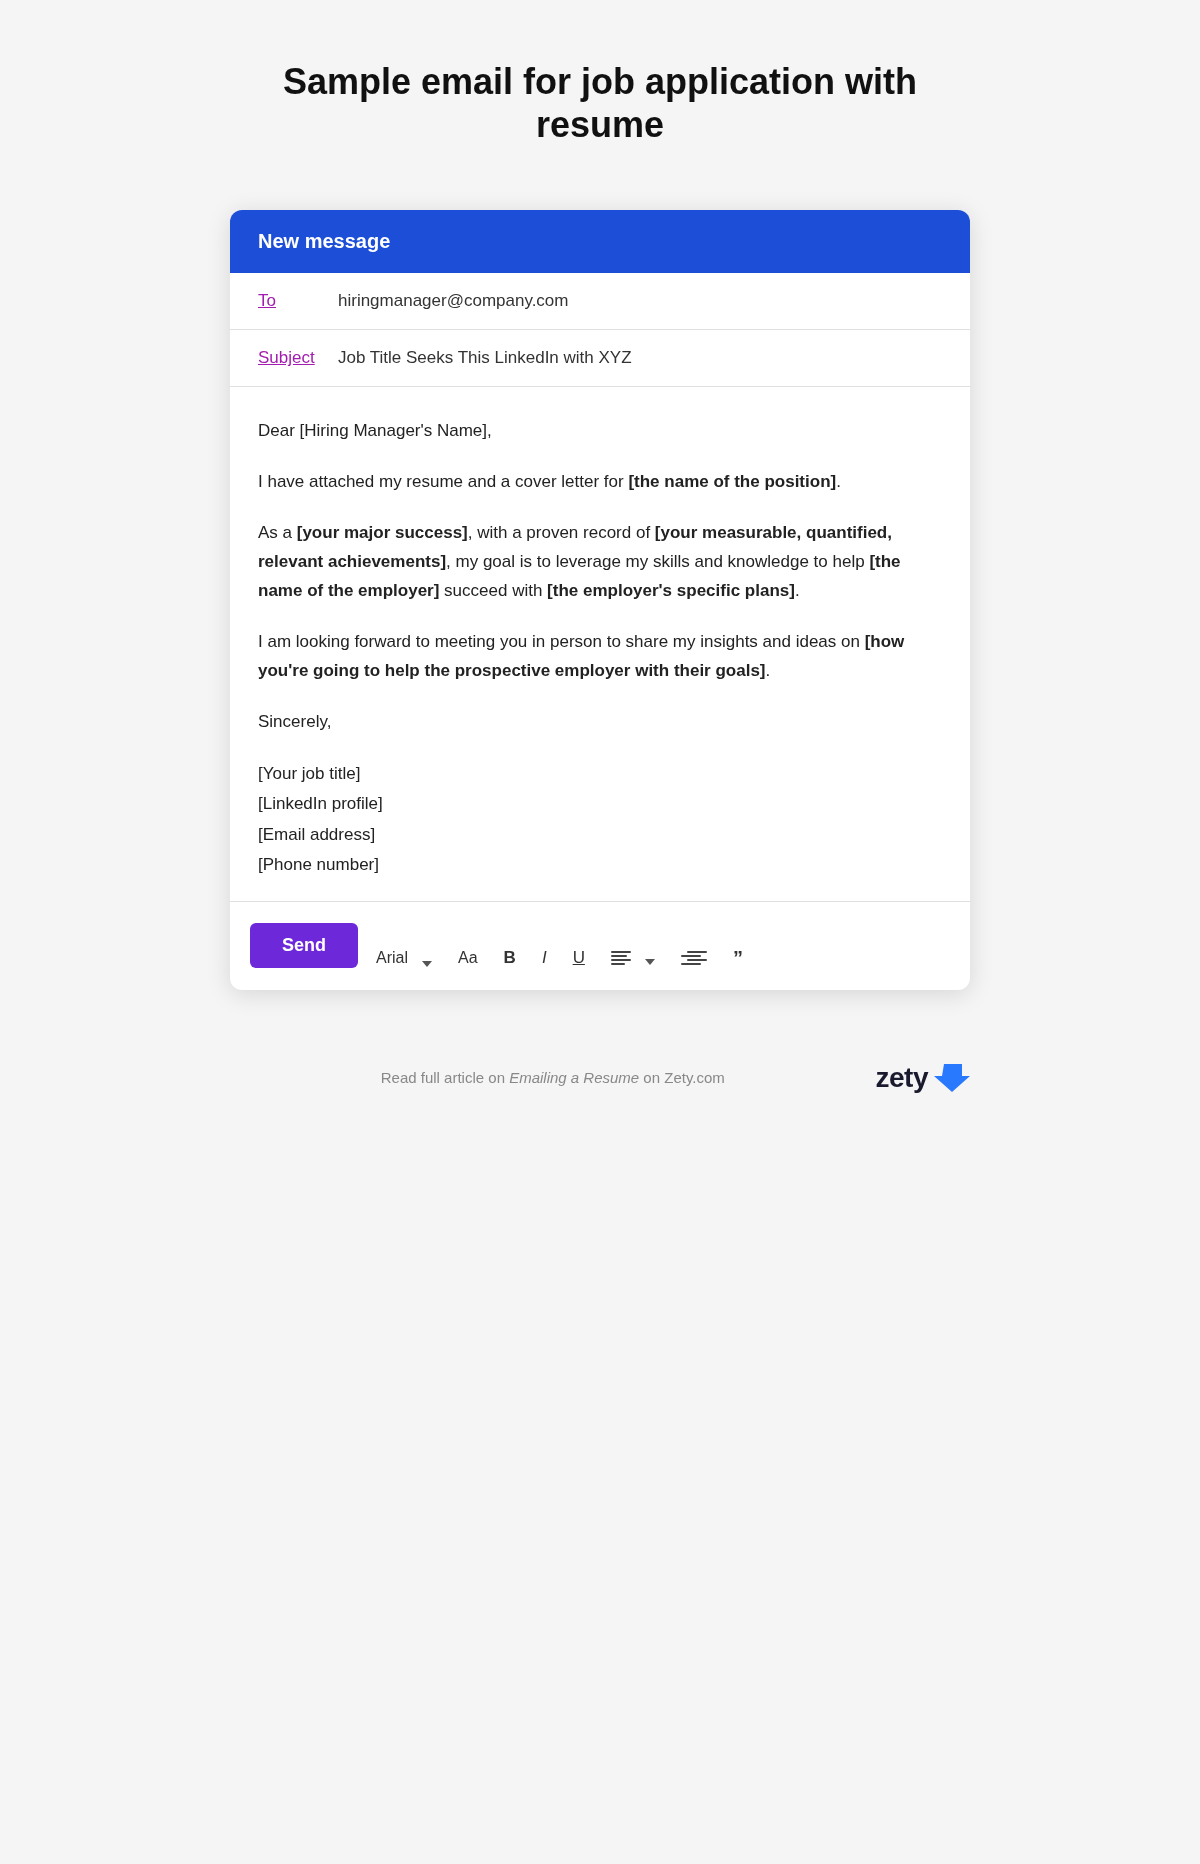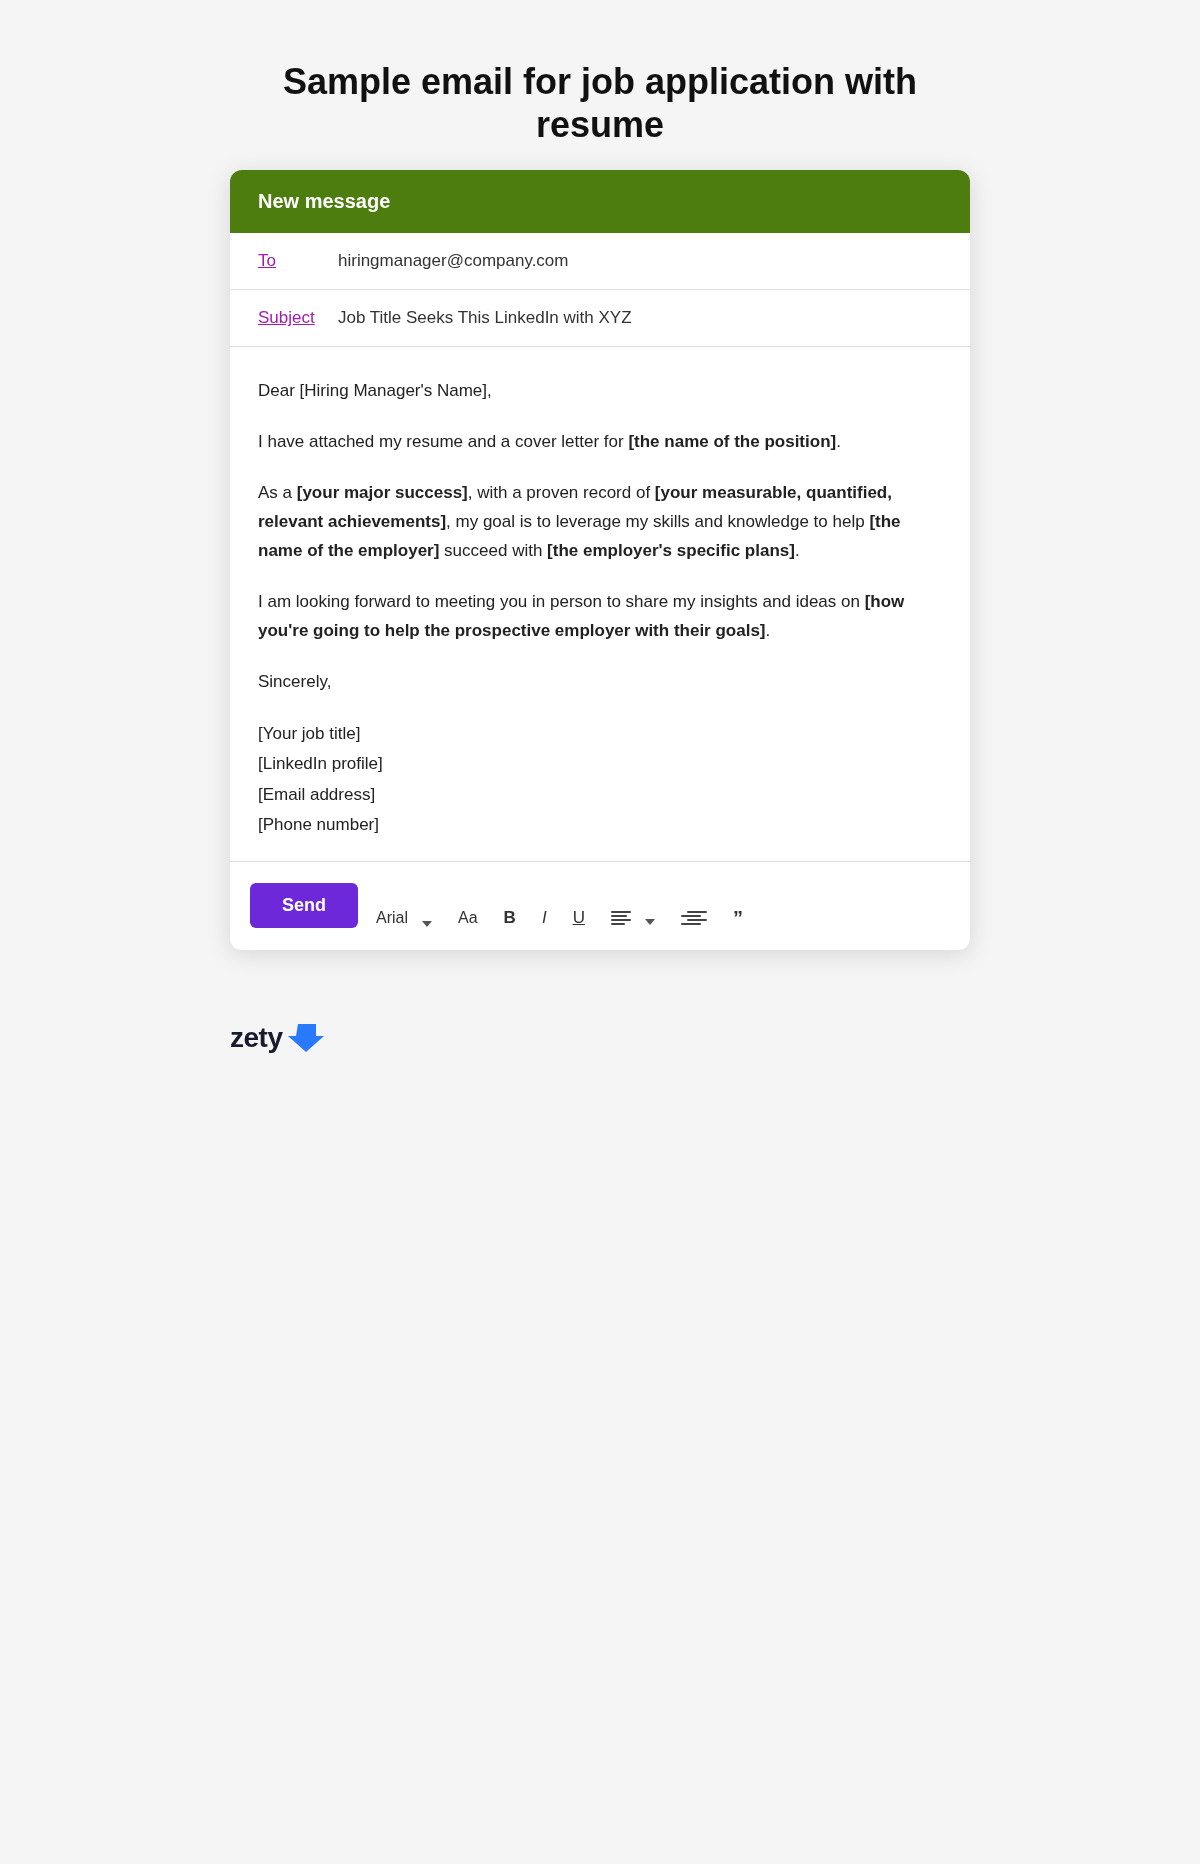--- a/index.html
+++ b/index.html
@@ -17,36 +17,36 @@
       flex-direction: column;
       align-items: center;
       padding: 60px 20px 40px;
     }
 
     .page-title {
       font-size: 36px;
       font-weight: 800;
       color: #111;
       text-align: center;
-      margin-bottom: 24px;
+      margin-bottom: 64px;
       max-width: 700px;
       line-height: 1.2;
     }
 
     .email-card {
       background: #fff;
       border-radius: 12px;
       box-shadow: 0 4px 24px rgba(0,0,0,0.13);
       width: 740px;
       overflow: hidden;
       margin-bottom: 60px;
     }
 
     .email-header {
-      background: #4d7c0f;
+      background: #1d4ed8;
       padding: 20px 28px;
     }
 
     .email-header-title {
       color: #fff;
       font-size: 20px;
       font-weight: 700;
     }
 
     .email-fields {
@@ -338,19 +338,24 @@
 
     <button class="toolbar-btn">
       <span class="quote-icon">”</span>
     </button>
 
   </div>
 
 </div>
 
 <div class="footer">
+  <div style="flex:1; text-align:center;">
+    <span class="footer-text">
+      <span>Read full article on </span><em>Emailing a Resume</em><span> on Zety.com</span>
+    </span>
+  </div>
   <div class="zety-logo">
     <span class="zety-wordmark">zety</span>
     <svg class="zety-icon" viewBox="0 0 36 36" xmlns="http://www.w3.org/2000/svg">
       <polygon points="10,4 28,4 28,16 36,16 18,32 0,16 8,16" fill="#2979ff"></polygon>
     </svg>
   </div>
 </div>
 
 </body></html>

